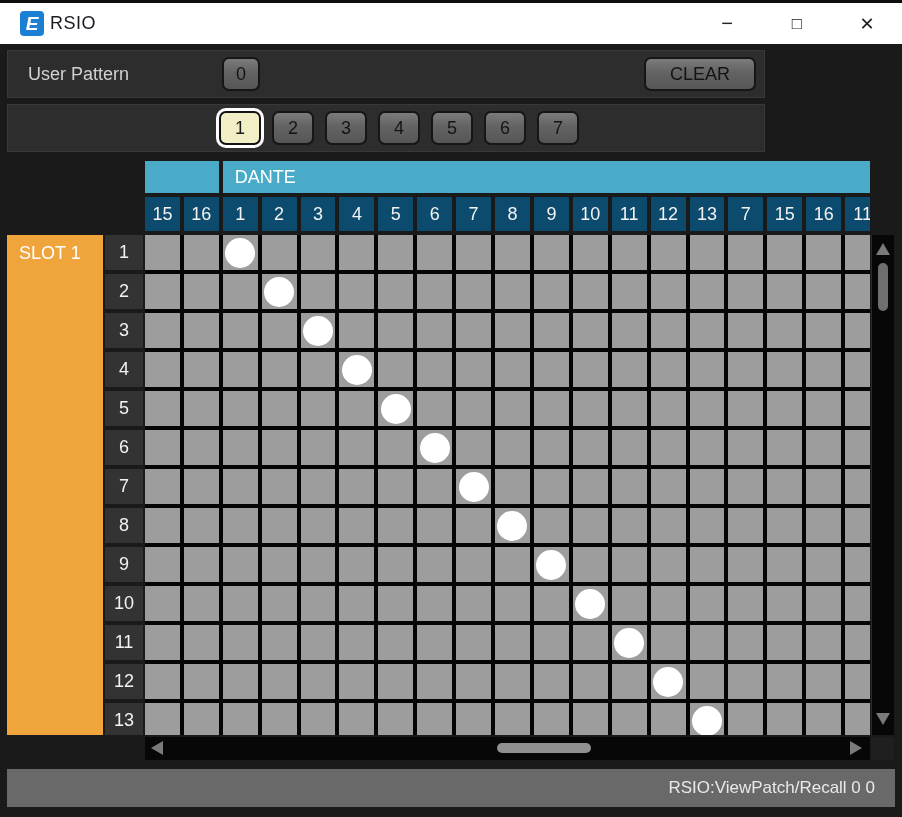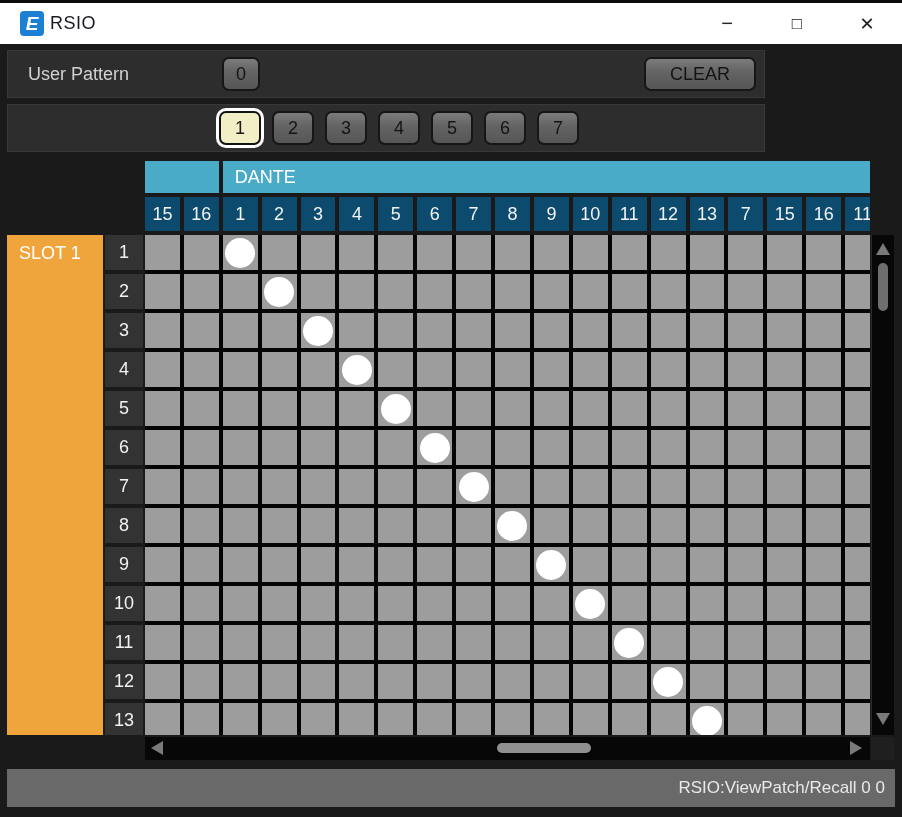--- a/index.html
+++ b/index.html
@@ -52,21 +52,21 @@
   .v-thumb { position:absolute; left:6px; top:28px; width:10px; height:48px; border-radius:5px; background:#6e6e6e; }
   .tri-down { position:absolute; left:4px; bottom:10px; width:0; height:0; border-left:7px solid transparent; border-right:7px solid transparent; border-top:12px solid #7a7a7a; }
 
   .h-scroll { position:absolute; left:145px; top:737px; width:725px; height:23px; background:#070707; }
   .tri-left { position:absolute; left:6px; top:4px; width:0; height:0; border-top:7px solid transparent; border-bottom:7px solid transparent; border-right:12px solid #7a7a7a; }
   .h-thumb { position:absolute; left:352px; top:6px; width:94px; height:10px; border-radius:5px; background:#909090; }
   .tri-right { position:absolute; right:8px; top:4px; width:0; height:0; border-top:7px solid transparent; border-bottom:7px solid transparent; border-left:12px solid #7a7a7a; }
   .scroll-corner { position:absolute; left:871px; top:737px; width:23px; height:23px; background:#1f1f1f; }
 
   
-  .status-bar { position:absolute; left:7px; top:769px; width:888px; height:38px; background:#696969; display:flex; align-items:center; justify-content:flex-end; padding-right:10px; }
+  .status-bar { position:absolute; left:7px; top:769px; width:888px; height:38px; background:#696969; display:flex; align-items:center; justify-content:flex-end; padding-right:20px; }
   .status-text { color:#e9e9e9; font-size:17px; }
 </style>
 </head>
 <body>
 
 <div class="window">
 
   <div class="titlebar">
     <div class="app-icon">E</div>
     <div class="window-title">RSIO</div>

